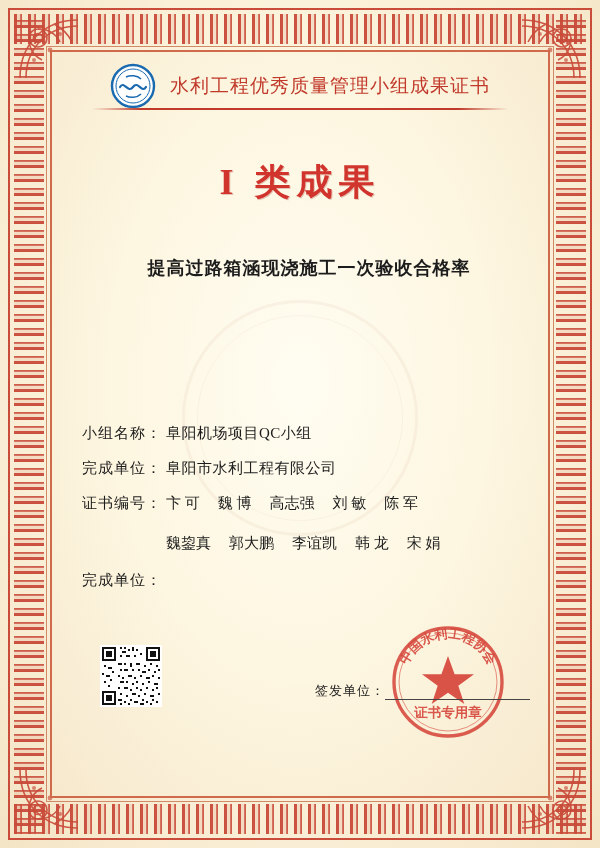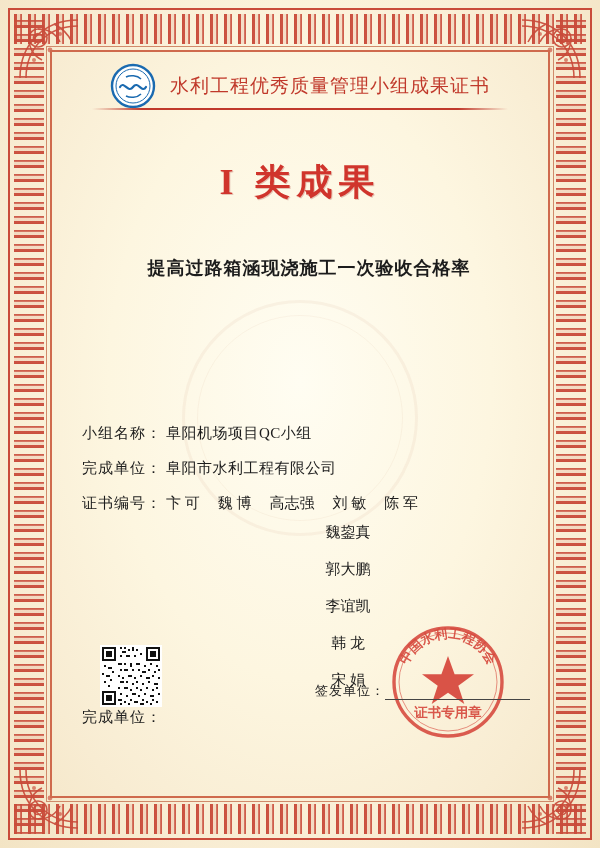--- a/index.html
+++ b/index.html
@@ -193,21 +193,21 @@
     white-space: nowrap;
   }
   .info-value {
     flex: 1 1 auto;
     letter-spacing: 0.5px;
   }
   .members-line {
     display: flex;
     gap: 18px;
   }
-  .members-line + .members-line { margin-top: 10px; flex-direction: column; }
+  .members-line + .members-line { margin-top: 21px; }
   .info-row.members { margin-bottom: 18px; }
   .members-col { flex: 1 1 auto; text-align: center; }
   .cert-no .info-value { letter-spacing: 0.5px; }
 
   
   .qr {
     position: absolute;
     left: 100px;
     top: 645px;
     width: 62px; height: 62px;

